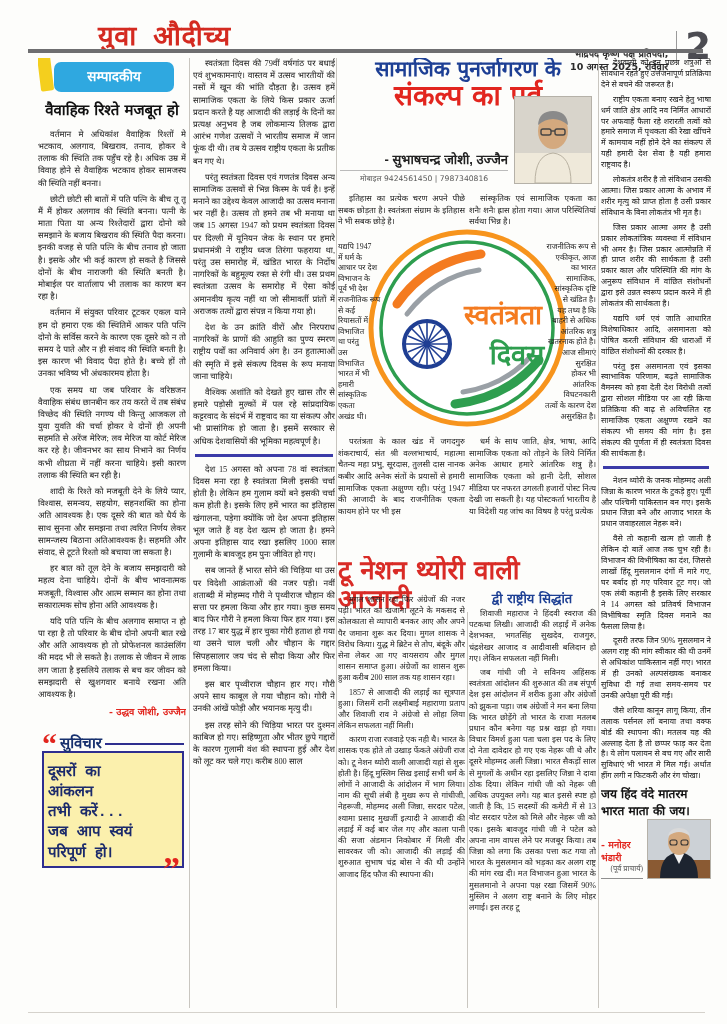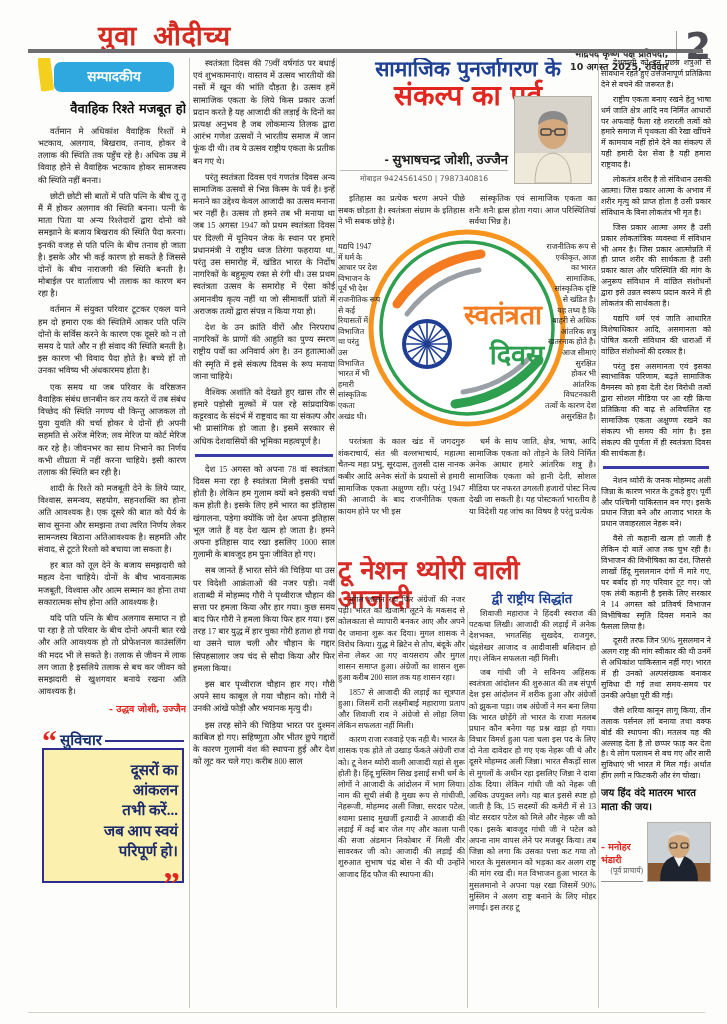--- a/index.html
+++ b/index.html
@@ -22,32 +22,32 @@
   .body-txt{font-size:8.4px;line-height:1.45;color:#222;}
   .vrule{width:1px;background:#c9c6c0;}
   .divider-blue{height:3px;background:#3c3ca8;margin:6px 2px 7px;}
   
   .edit-header{position:relative;margin:4px 12px 8px 8px;height:30px;}
   .pencil{position:absolute;left:-7px;top:-7px;width:13px;height:36px;background:#f4cf1e;
           transform:rotate(-7deg);border-radius:2px;}
   .edit-badge{margin-left:8px;background:#2fa8e0;border-radius:7px;color:#fff;
           font-family:"DejaVu Sans",sans-serif;font-weight:800;font-size:13.5px;
           text-align:center;padding:5px 2px;}
-  .edit-headline{font-family:"DejaVu Sans",sans-serif;font-weight:800;font-size:13px;
-          color:#101010;text-align:right;margin:2px 0 7px;}
+  .edit-headline{font-family:"DejaVu Sans",sans-serif;font-weight:800;font-size:15px;
+          color:#101010;text-align:center;margin:2px 0 7px;}
   .edit-sign{color:#e2251e;font-family:"DejaVu Sans",sans-serif;font-weight:700;
           font-size:9.5px;text-align:right;margin-top:2px;}
   
   .quote-wrap{position:relative;margin:14px 2px 0 4px;}
   .quote-head{display:flex;align-items:center;gap:3px;margin-bottom:-4px;position:relative;z-index:2;}
   .quote-open{font-size:30px;color:#e2251e;line-height:.6;font-weight:800;}
   .quote-title{font-family:"DejaVu Sans",sans-serif;font-weight:800;font-size:15px;color:#17306e;}
   .quote-line{flex:1;height:2px;background:#2e2e8f;}
-  .quote-box{border:2.5px solid #2e2e8f;background:#fbf0ad;padding:10px 4px 20px;
-          text-align:right;font-family:Liberation Serif, serif;font-weight:800;
+  .quote-box{border:2.5px solid #2e2e8f;background:#fbf0ad;padding:10px 4px 2px;
+          text-align:left;font-family:Liberation Mono, monospace;font-weight:800;
           font-size:15px;line-height:1.35;color:#1b2a6b;white-space:pre-line;}
   .quote-close{position:absolute;right:4px;bottom:-18px;font-size:34px;color:#e2251e;
           font-weight:800;line-height:1;z-index:2;}
   
   .a1-wrap{left:338px;top:58px;width:260px;height:497px;overflow:hidden;}
   .a1-h1{font-family:"DejaVu Sans",sans-serif;font-weight:800;font-size:21px;
          color:#1d3f94;text-align:center;line-height:1.1;}
   .a1-h2{font-family:"DejaVu Sans",sans-serif;font-weight:800;font-size:28px;
          color:#e2251e;text-align:center;line-height:1.1;}
   .a1-byline{font-family:Liberation Sans, sans-serif;font-weight:700;font-size:13px;
@@ -60,22 +60,22 @@
   .frag.right{text-align:right;}
   
   .a2-wrap{left:338px;top:556px;width:260px;height:452px;overflow:hidden;}
   .a2-h{font-family:"DejaVu Sans",sans-serif;font-weight:700;font-size:26px;
         color:#d92b26;line-height:1.1;}
   .a2-sub{font-family:"DejaVu Sans",sans-serif;font-weight:800;font-size:13px;
         color:#1d3f94;text-align:center;}
   .a2-col{position:absolute;overflow:hidden;font-size:8px;line-height:1.4;text-align:justify;}
   .a2-col p{margin:0 0 3px;text-indent:11px;}
   
-  .slogan{font-family:"DejaVu Sans",sans-serif;font-weight:800;font-size:10px;
-        color:#111;margin:4px 0 8px;}
+  .slogan{font-family:"DejaVu Sans",sans-serif;font-weight:800;font-size:12px;
+        color:#111;margin:4px 0 0;}
   .sig2-row{display:flex;align-items:flex-end;gap:4px;}
   .sig2-name{color:#e2251e;font-family:"DejaVu Sans",sans-serif;font-weight:700;
         font-size:9.5px;flex:1;}
   .sig2-title{color:#555;font-size:7.5px;text-align:right;}
   .sig2-rule{height:1px;background:#8f8f8f;margin-top:4px;}
   .photo-frame{background:#d8d4cb;border:1px solid #b5b1a8;}
   .bottom-rule{left:28px;top:1012px;width:677px;height:1px;background:#d5d2cc;}
 </style>
 </head>
 <body>

